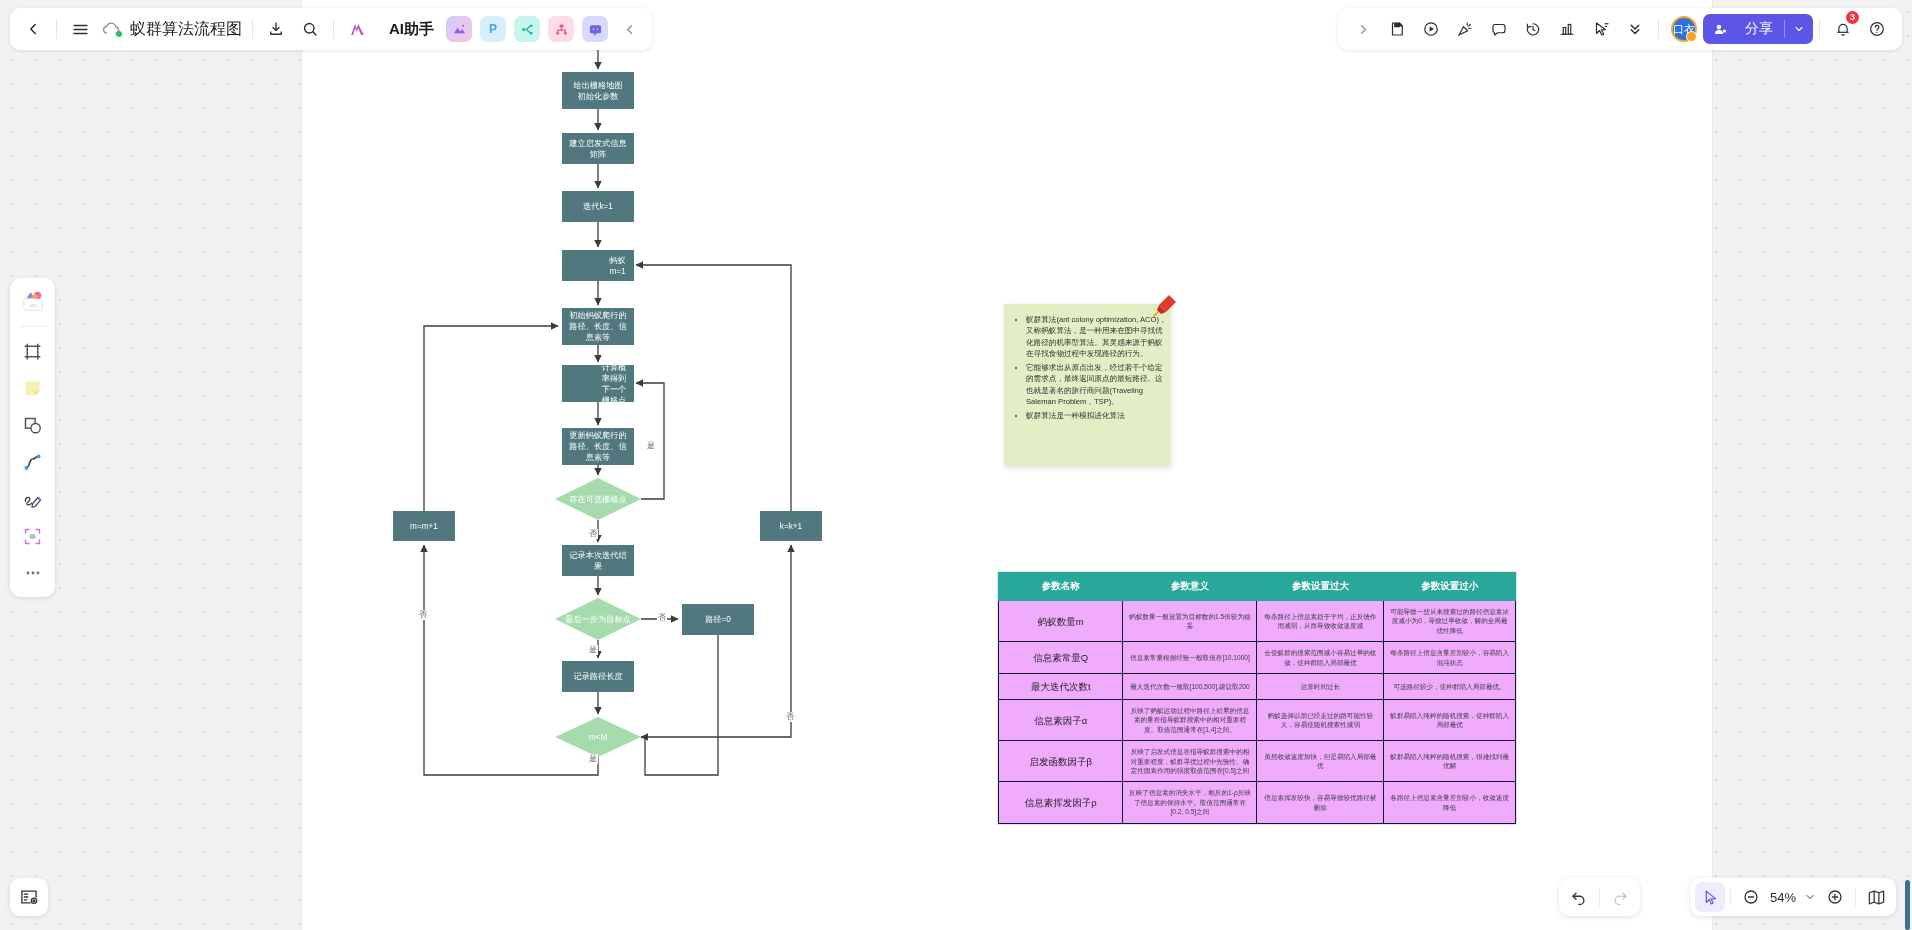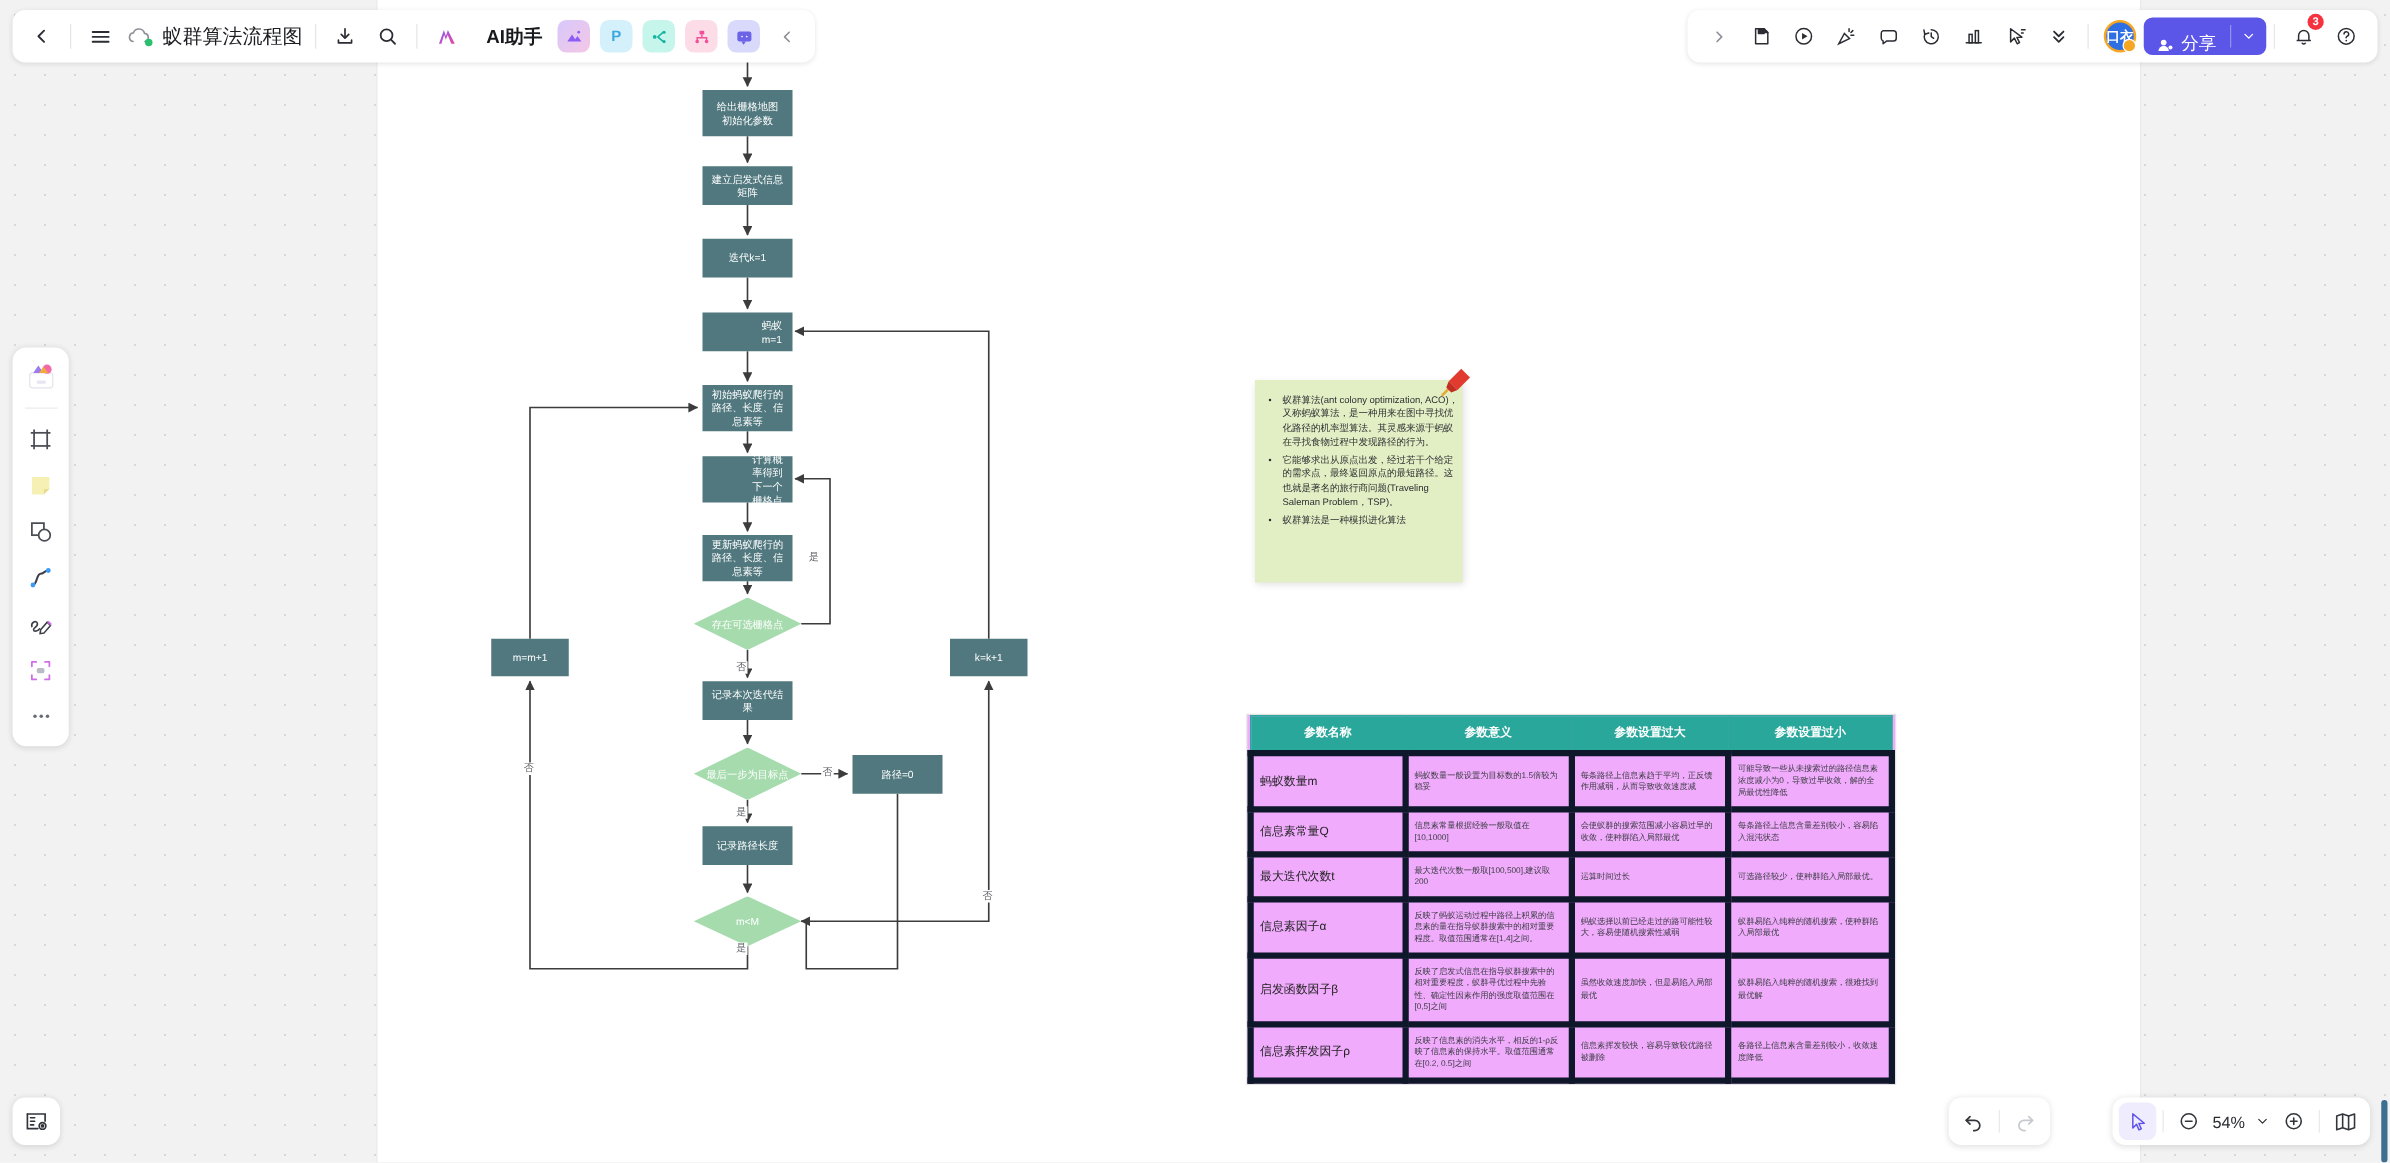--- a/index.html
+++ b/index.html
@@ -59,32 +59,31 @@
     display: flex; align-items: center; padding: 0 8px;
     box-shadow: 0 1px 4px rgba(0,0,0,.10);
     z-index: 40;
   }
   .avatar {
     width: 26px; height: 26px; border-radius: 50%;
     background: #2f6fe4; color:#fff; font-size:11px;
     display:flex; align-items:center; justify-content:center;
     border: 2px solid #f5a623; position: relative; cursor:pointer;
     margin: 0 6px;
-    font-weight: bold;
   }
   .avatar::after {
     content:""; position:absolute; right:-2px; bottom:-2px;
     width:9px;height:9px;border-radius:50%;background:#f5a623;border:1.5px solid #fff;
   }
   .share-btn {
     display:flex; align-items:center; height: 30px;
     background:#5b55e8; color:#fff; border-radius: 7px;
     font-size: 14px; cursor:pointer; overflow:hidden;
   }
-  .share-btn .main { display:flex; align-items:flex-end; gap:5px; padding: 0 11px 0 10px; height:100%; }
+  .share-btn .main { display:flex; align-items:center; gap:17px; padding: 0 11px 0 10px; height:100%; }
   .share-btn .div { width:1px; height:18px; background: rgba(255,255,255,.35); }
   .share-btn .caret { padding: 0 8px; display:flex; align-items:center; height:100%; }
   .bell-wrap { position: relative; }
   .badge {
     position:absolute; top:-1px; right:1px;
     background:#f5333f; color:#fff; font-size:9px; line-height:13px;
     min-width:13px; height:13px; border-radius:7px; text-align:center;
     padding: 0 3px; font-weight:700;
   }
 
@@ -163,22 +162,22 @@
   .ptable {
     position:absolute; left: 998px; top: 572px; width: 518px;
     border-collapse: collapse; background:#f0abfc;
     box-shadow: 0 0 0 1px #e3e3e6;
   }
   .ptable th {
     background:#2aa79b; color:#fff; font-size:9.5px; font-weight:700;
     padding: 7px 4px; border: 1px solid #2aa79b; text-align:center;
   }
   .ptable td {
-    border: 5px solid #0f172a; font-size:6.6px; line-height:9.4px;
-    color:#3a3c41; padding: 6px 5px; text-align:left; vertical-align:middle;
+    border: 1px solid #0f172a; font-size:6.6px; line-height:9.4px;
+    color:#3a3c41; padding: 6px 5px; text-align:center; vertical-align:middle;
   }
   .ptable td.pname { font-size: 9.5px; color:#222; line-height: 13px; width: 104px; }
   .ptable td.c2 { width: 112px; }
   .ptable td.c3 { width: 106px; }
   .ptable td.c4 { width: 110px; }
 
   
   .scroll-v {
     position:absolute; right: 2px; top: 880px; width: 5px; height: 50px;
     background:#3d6f8e; border-radius:3px; z-index: 30;

